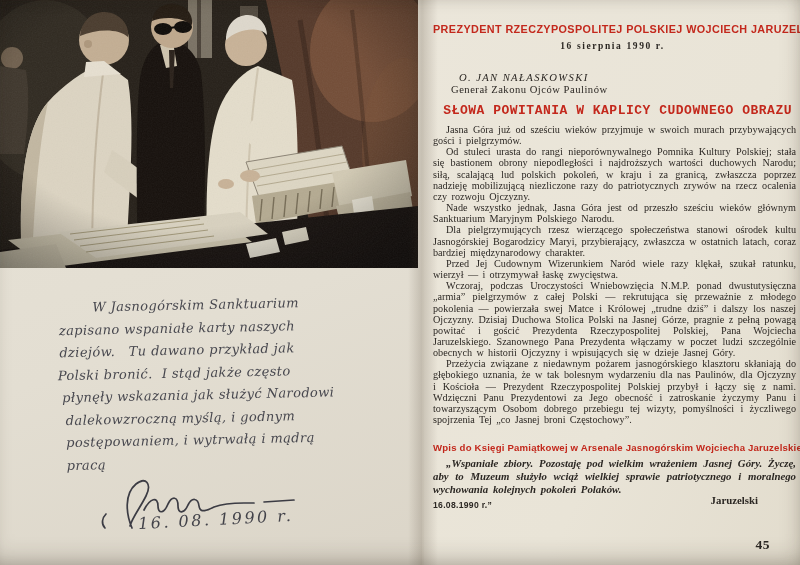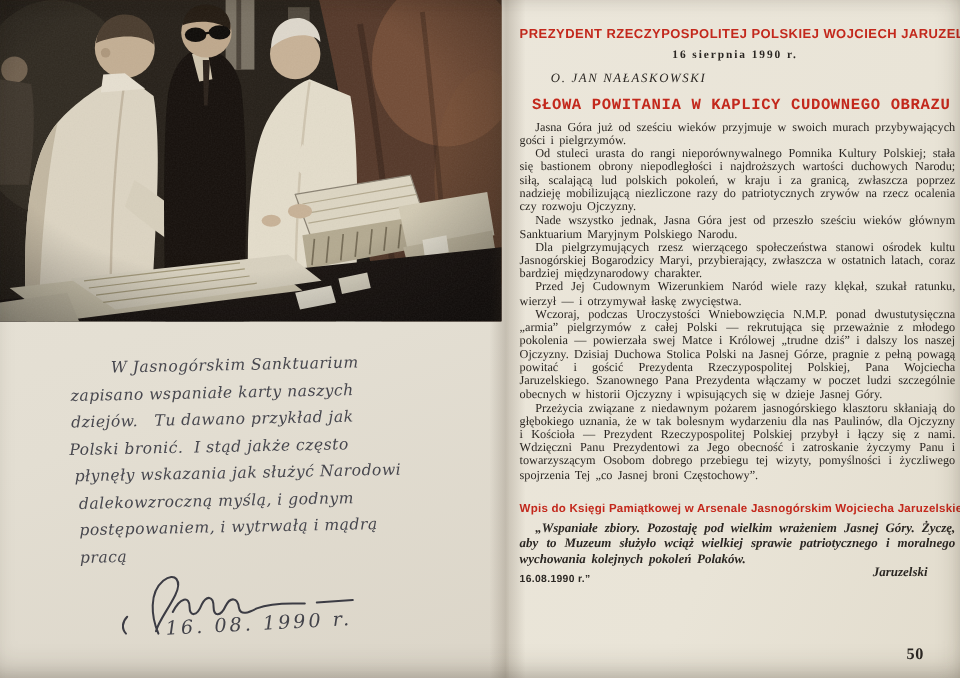--- a/index.html
+++ b/index.html
@@ -42,38 +42,38 @@
   
   .right-page{position:absolute;left:424px;top:0;width:376px;height:565px;
     padding:23px 8px 0 9px;
     background:linear-gradient(115deg,#ebe6da 0%,#e9e4d7 60%,#e2dccd 100%);}
   .red{color:var(--accent-red,#c3281c);}
   .hdr{font-family:"Liberation Sans",sans-serif;font-weight:bold;text-align:center;
     font-size:10.8px;line-height:13px;letter-spacing:.4px;white-space:nowrap;}
   .hdr2{font-family:"Liberation Sans",sans-serif;font-weight:bold;text-align:center;
     font-size:10.8px;line-height:13px;letter-spacing:.8px;}
   .hdr-date{text-align:center;font-weight:bold;font-size:9.5px;letter-spacing:1.6px;margin-top:5px;}
-  .author{margin-top:9px;margin-left:26px;}
+  .author{margin-top:21px;margin-left:26px;}
   .author-name{font-style:italic;font-size:10.6px;letter-spacing:1.4px;line-height:11.5px;}
   .author-title{font-size:10.6px;letter-spacing:.5px;line-height:11.5px;margin-left:-8px;}
   .subhead{font-family:Liberation Mono, monospace;font-weight:bold;text-align:right;
     font-size:13px;letter-spacing:.5px;margin-top:8px;}
   .body-text{margin-top:6px;width:363px;}
   .body-text p{margin:0;font-size:10.2px;line-height:11.15px;text-align:justify;
     text-indent:13px;word-spacing:1.8px;}
   .salutation{font-size:10.2px;line-height:11.15px;text-indent:13px;word-spacing:1.8px;}
   .entry-head{font-family:"Liberation Sans",sans-serif;font-weight:bold;
     font-size:9.6px;letter-spacing:.2px;margin-top:17px;text-align:center;white-space:nowrap;}
   .entry-quote{margin-top:4px;font-style:italic;font-weight:600;font-size:10.8px;
     line-height:13px;text-align:justify;text-indent:13px;word-spacing:2px;width:363px;}
   .entry-footer{display:flex;justify-content:space-between;align-items:flex-start;
     width:340px;margin-top:0;}
   .entry-date{font-family:"Liberation Sans",sans-serif;font-weight:bold;font-size:8.6px;
     letter-spacing:.3px;margin-top:4px;}
-  .entry-sig{font-style:italic;font-weight:bold;font-size:10.8px;margin-right:0;margin-top:-2px;}
+  .entry-sig{font-weight:bold;font-size:10.8px;margin-right:15px;margin-top:-2px;}
   .page-number{position:absolute;right:30px;bottom:12px;font-weight:bold;font-size:13.5px;
     letter-spacing:.5px;}
 </style>
 </head>
 <body>
 
 <div class="scan">
 
   <div class="left-page">
 
@@ -198,20 +198,21 @@
 
   <div class="gutter"></div>
 
   <div class="right-page">
 
     <div class="hdr red">PREZYDENT RZECZYPOSPOLITEJ POLSKIEJ WOJCIECH JARUZELSKI</div>
     <div class="hdr-date">16 sierpnia 1990 r.</div>
 
     <div class="author">
       <div class="author-name">O. JAN NAŁASKOWSKI</div>
+      <div class="author-title">Generał Zakonu Ojców Paulinów</div>
     </div>
 
     <div class="subhead red">SŁOWA POWITANIA W KAPLICY CUDOWNEGO OBRAZU</div>
 
     <div class="body-text">
       <p>Jasna Góra już od sześciu wieków przyjmuje w swoich murach przybywających gości i pielgrzymów.</p>
       <p>Od stuleci urasta do rangi nieporównywalnego Pomnika Kultury Polskiej; stała się bastionem obrony niepodległości i najdroższych wartości duchowych Narodu; siłą, scalającą lud polskich pokoleń, w kraju i za granicą, zwłaszcza poprzez nadzieję mobilizującą niezliczone razy do patriotycznych zrywów na rzecz ocalenia czy rozwoju Ojczyzny.</p>
       <p>Nade wszystko jednak, Jasna Góra jest od przeszło sześciu wieków głównym Sanktuarium Maryjnym Polskiego Narodu.</p>
       <p>Dla pielgrzymujących rzesz wierzącego społeczeństwa stanowi ośrodek kultu Jasnogórskiej Bogarodzicy Maryi, przybierający, zwłaszcza w ostatnich latach, coraz bardziej międzynarodowy charakter.</p>
       <p>Przed Jej Cudownym Wizerunkiem Naród wiele razy klękał, szukał ratunku, wierzył — i otrzymywał łaskę zwycięstwa.</p>
@@ -219,15 +220,15 @@
       <p>Przeżycia związane z niedawnym pożarem jasnogórskiego klasztoru skłaniają do głębokiego uznania, że w tak bolesnym wydarzeniu dla nas Paulinów, dla Ojczyzny i Kościoła — Prezydent Rzeczypospolitej Polskiej przybył i łączy się z nami. Wdzięczni Panu Prezydentowi za Jego obecność i zatroskanie życzymy Panu i towarzyszącym Osobom dobrego przebiegu tej wizyty, pomyślności i życzliwego spojrzenia Tej „co Jasnej broni Częstochowy”.</p>
     </div>
 
     <div class="entry-head red">Wpis do Księgi Pamiątkowej w Arsenale Jasnogórskim Wojciecha Jaruzelskiego</div>
     <div class="entry-quote">„Wspaniałe zbiory. Pozostaję pod wielkim wrażeniem Jasnej Góry. Życzę, aby to Muzeum służyło wciąż wielkiej sprawie patriotycznego i moralnego wychowania kolejnych pokoleń Polaków.</div>
     <div class="entry-footer">
       <span class="entry-date">16.08.1990 r.”</span>
       <span class="entry-sig">Jaruzelski</span>
     </div>
 
-    <div class="page-number">50</div>
+    <div class="page-number">45</div>
   </div>
 </div>
 
 </body></html>

